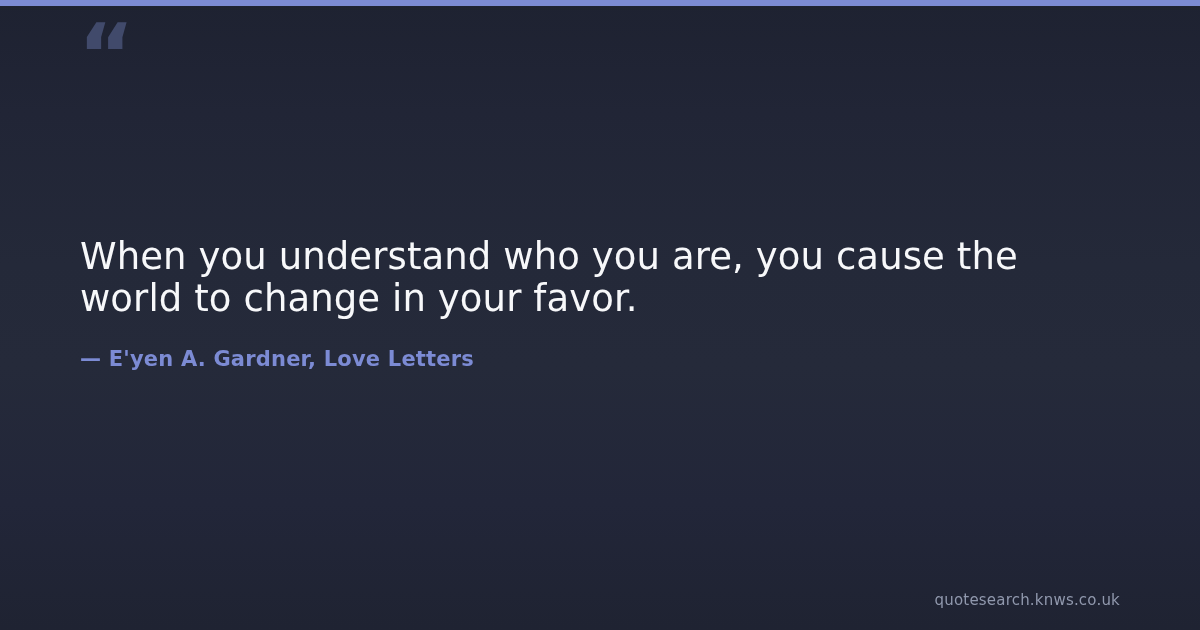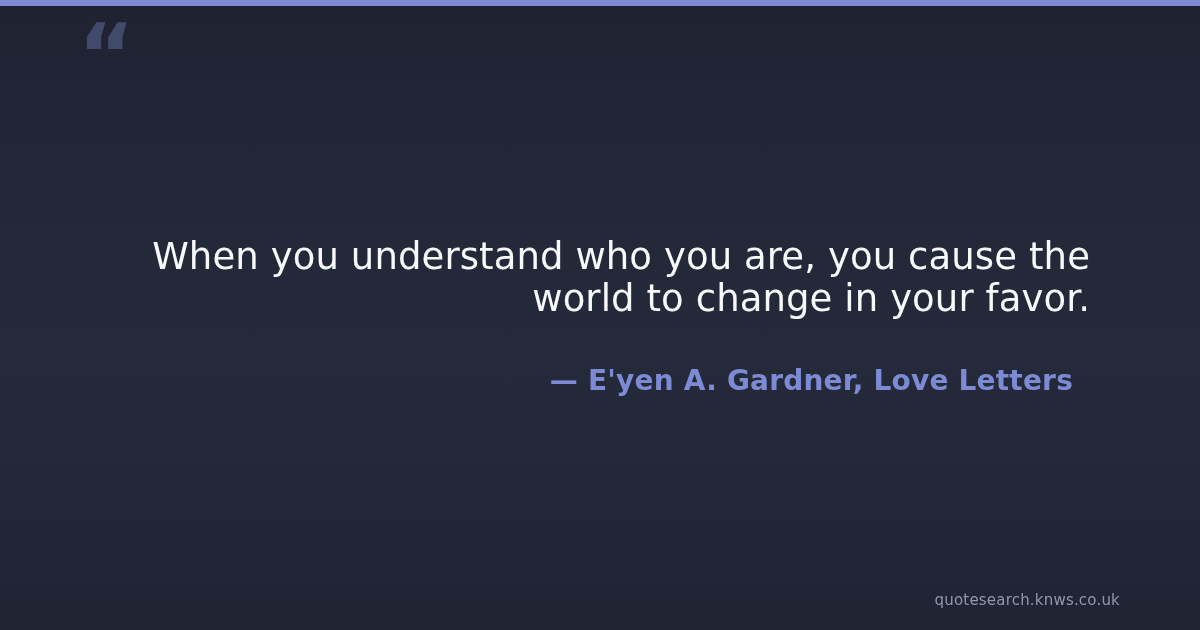--- a/index.html
+++ b/index.html
@@ -51,39 +51,38 @@
     color: #414a6b;
     letter-spacing: -2px;
     user-select: none;
   }
 
   .content-block {
     position: absolute;
     left: 80px;
     top: 236px;
     width: 1010px;
-    text-align: right;
   }
 
   .quote-text {
     margin: 0;
     font-family: "DejaVu Sans", sans-serif;
     font-size: 37px;
     font-weight: 400;
     line-height: 1.14;
     color: #f7f8fa;
     letter-spacing: 0.1px;
     white-space: pre-wrap;
   }
 
   .attribution {
-    margin: 17px;
+    margin: 0;
     padding-top: 27px;
     font-family: "DejaVu Sans", sans-serif;
-    font-size: 28px;
+    font-size: 21px;
     font-weight: 700;
     line-height: 1.2;
     color: #7c8bd4;
     letter-spacing: 0.2px;
   }
 
   .watermark {
     position: absolute;
     right: 80px;
     bottom: 22px;

